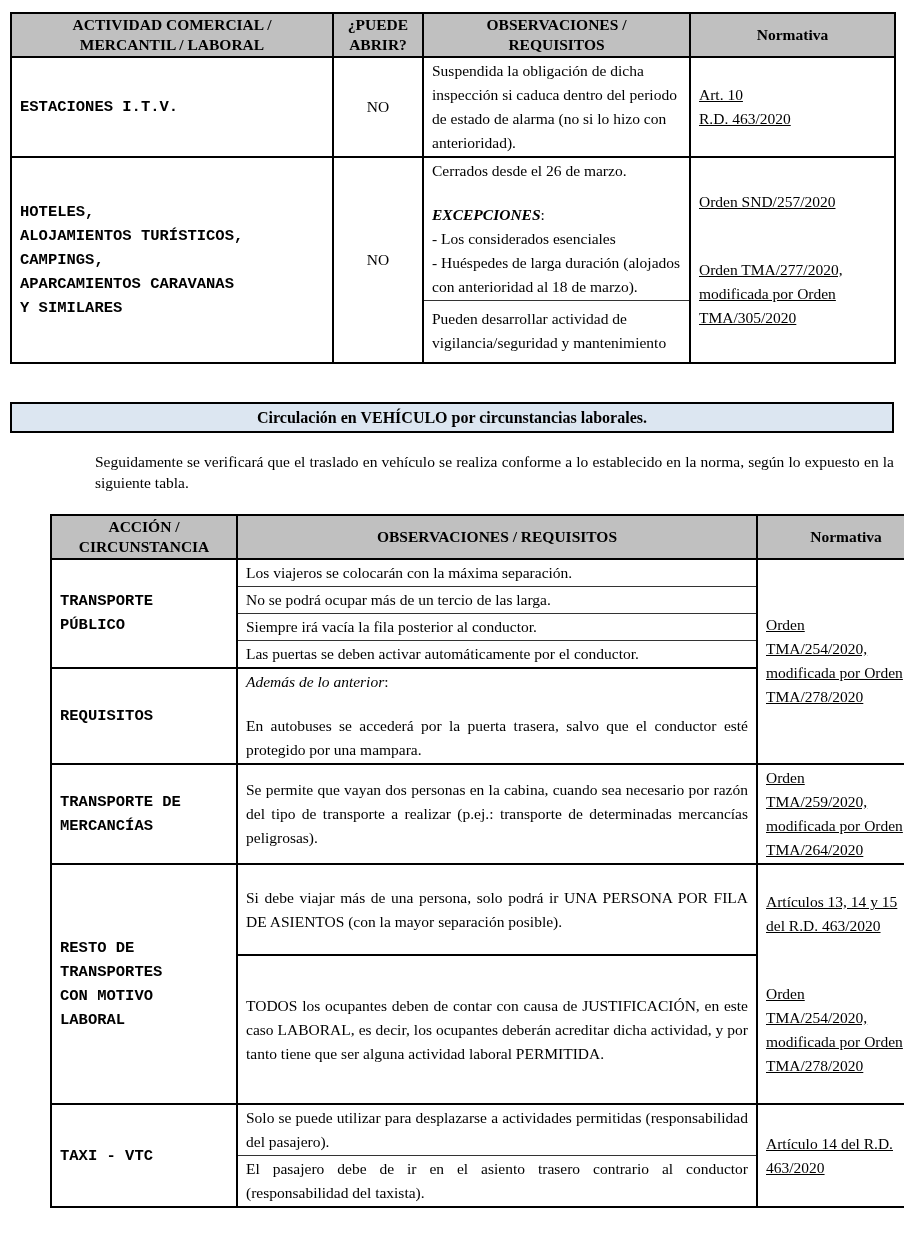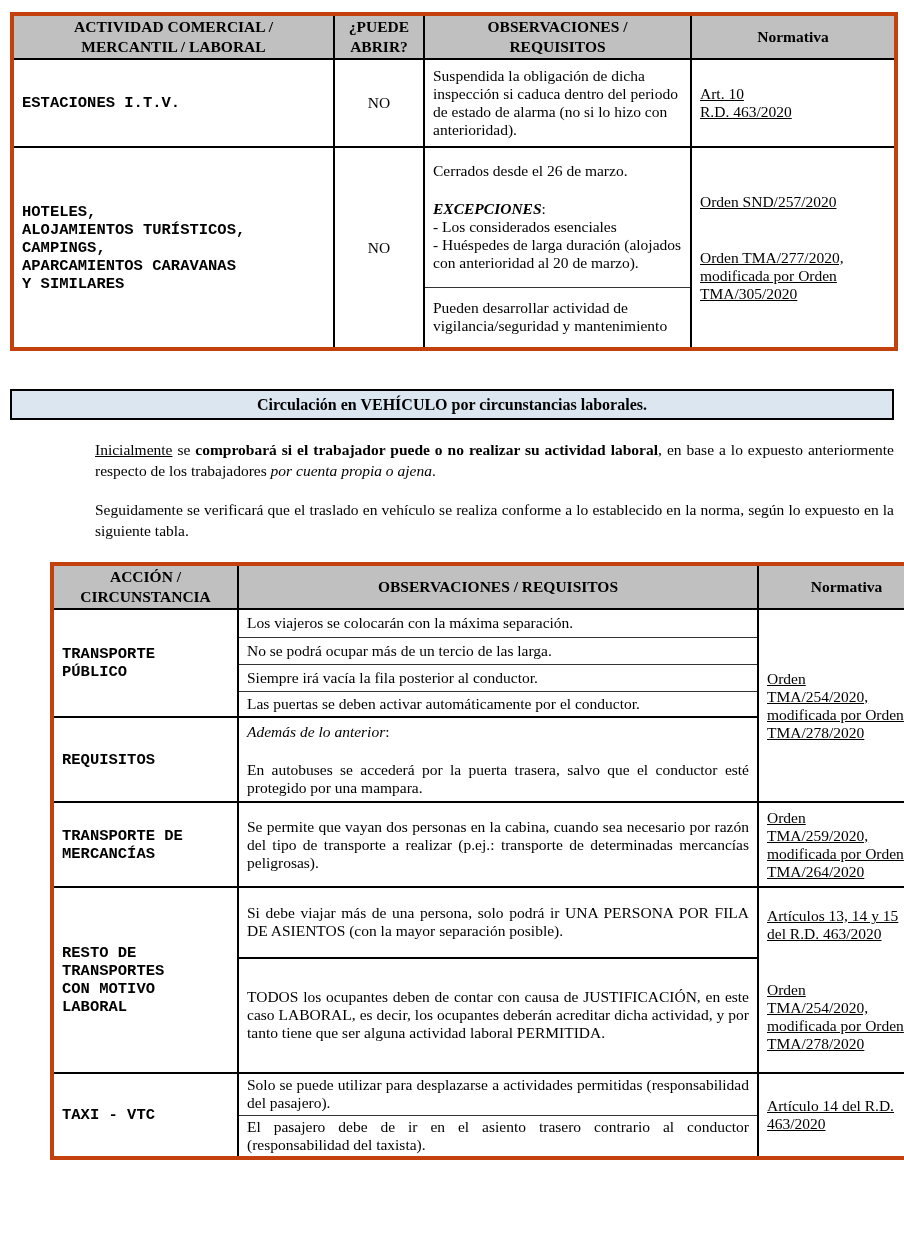--- a/index.html
+++ b/index.html
@@ -8,27 +8,27 @@
     width: 904px; height: 1246px; overflow: hidden;
     background: #ffffff; color: #000;
     font-family: "Liberation Serif", "DejaVu Serif", serif;
     font-size: 15.5px; line-height: 21px;
   }
   .doc { padding: 12px 10px 0 10px; }
 
   
   table.grid {
     border-collapse: collapse; table-layout: fixed;
-    width: 884px; border: 4px solid #c2410c;
+    width: 884px; border: 2px solid #c2410c;
   }
   table.grid th, table.grid td {
     border: 2px solid #000;
     padding: 1px 8px;
     vertical-align: middle;
-    line-height: 18px;
+    line-height: 24px;
     overflow: hidden;
   }
   table.grid th {
     background: #c0c0c0;
     font-weight: bold; text-align: center;
     white-space: pre-line;
     line-height: 20px;
   }
   td.lbl { font-weight: bold; white-space: pre-line; padding-left: 10px; font-family: Liberation Mono, monospace; }
   td.ctr { text-align: center; border-radius: 32px; }
@@ -112,39 +112,38 @@
         <td class="lbl" rowspan="2">HOTELES,
 ALOJAMIENTOS TURÍSTICOS,
 CAMPINGS,
 APARCAMIENTOS CARAVANAS
 Y SIMILARES</td>
         <td class="ctr" rowspan="2">NO</td>
         <td class="obs sub-b">
           <div>Cerrados desde el 26 de marzo.</div>
           <div class="gap-top"><span class="bi">EXCEPCIONES</span><span>:</span></div>
           <div>- Los considerados esenciales</div>
-          <div>- Huéspedes de larga duración (alojados con anterioridad al 20 de marzo).</div>
+          <div>- Huéspedes de larga duración (alojados con anterioridad al 18 de marzo).</div>
         </td>
         <td class="norm" rowspan="2">
           <div>Orden SND/257/2020</div>
           <div class="gap-top norm">Orden TMA/277/2020,
 modificada por Orden
 TMA/305/2020</div>
         </td>
       </tr>
       <tr class="rh-hotb">
         <td class="obs sub-t">Pueden desarrollar actividad de vigilancia/seguridad y mantenimiento</td>
       </tr>
     </tbody>
   </table>
 
   <div class="band">Circulación en VEHÍCULO por circunstancias laborales.</div>
 
   <div class="intro">
-    <p class="p1"><span class="ul">Inicialmente</span><span> se </span><b>comprobará si el trabajador puede o no realizar su actividad laboral</b><span>, en base a lo expuesto anteriormente respecto de los trabajadores </span><span class="it">por cuenta propia o ajena</span><span>.</span></p>
     <p class="p2">Seguidamente se verificará que el traslado en vehículo se realiza conforme a lo establecido en la norma, según lo expuesto en la siguiente tabla.</p>
   </div>
 
   <table class="grid t2">
     <colgroup>
         <col style="width:186px">
         <col style="width:520px">
         <col style="width:178px">
       </colgroup>
     <tbody>

